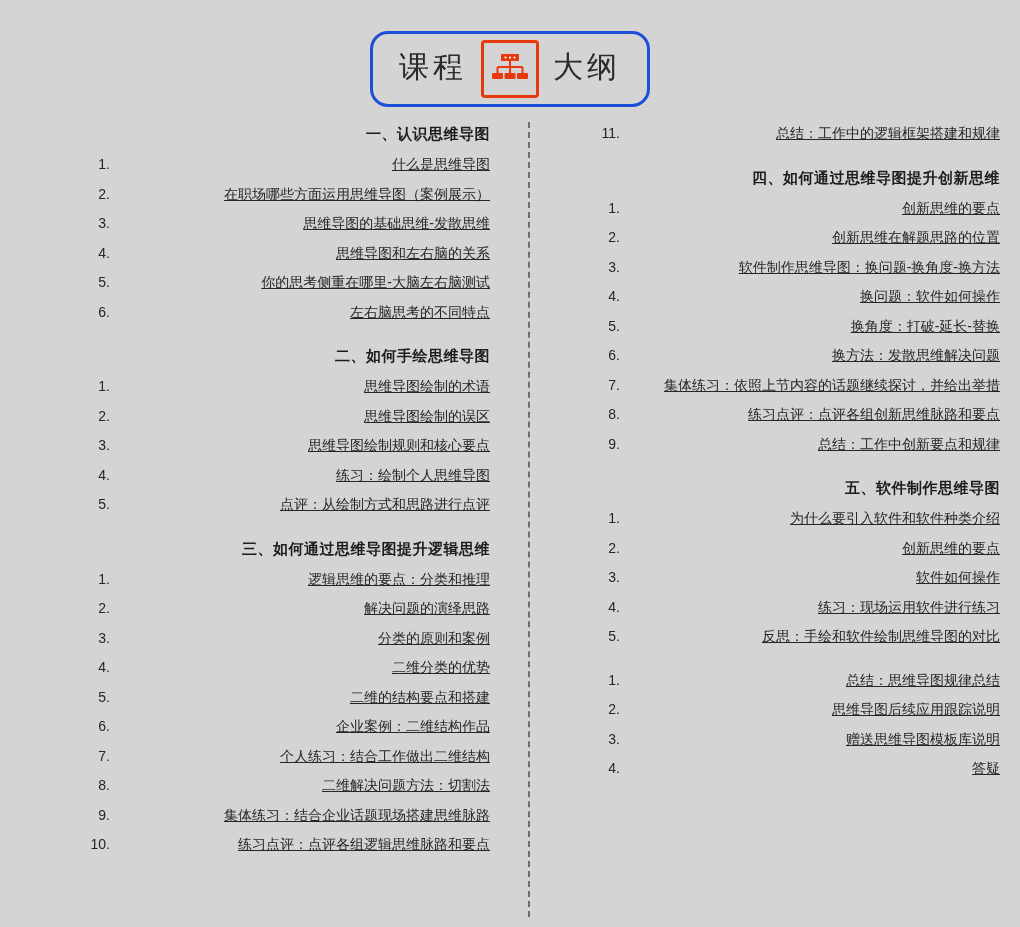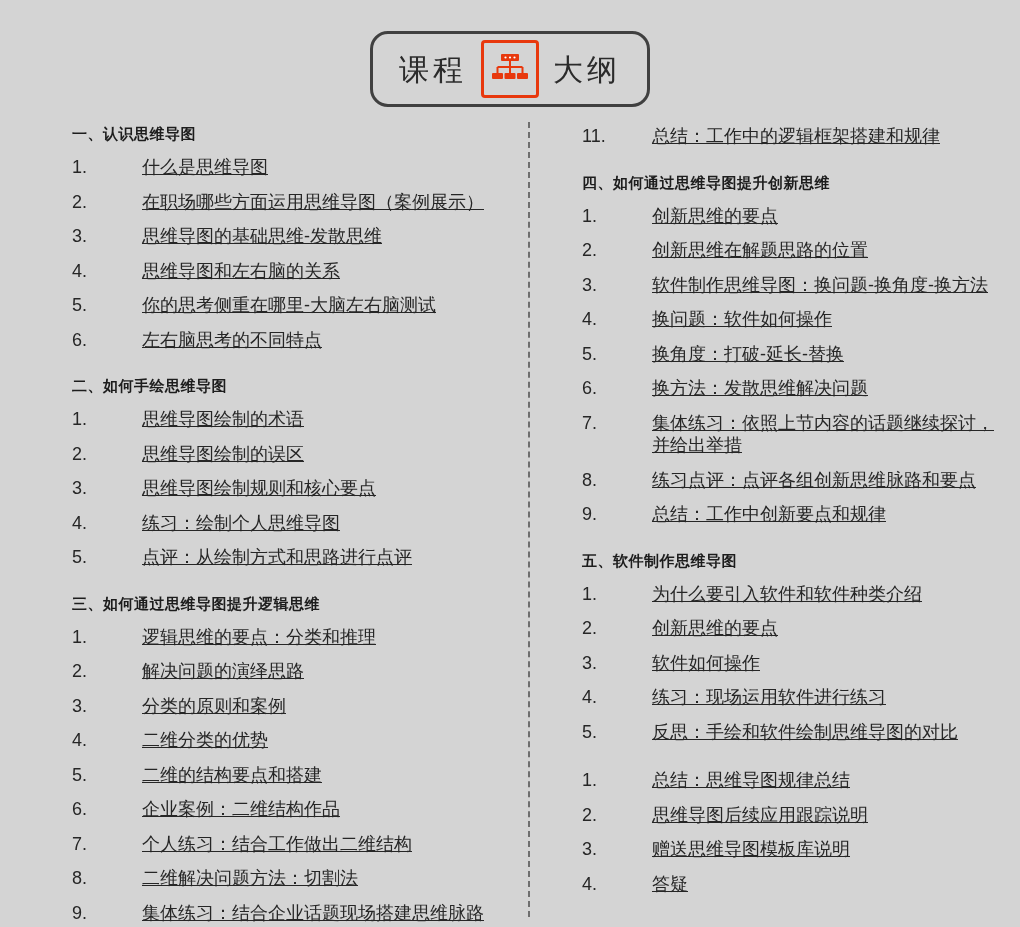--- a/index.html
+++ b/index.html
@@ -20,24 +20,25 @@
   .header {
     width: 100%;
     display: flex;
     justify-content: center;
     padding-top: 31px;
     box-sizing: border-box;
   }
   .title-box {
     display: flex;
     align-items: center;
-    border: 3px solid #404040;
+    border: 3px solid #1d4ed8;
     border-radius: 18px;
     padding: 6px 26px;
     background: transparent;
+    font-family: Liberation Mono, monospace;
   }
   .title-text {
     font-size: 30px;
     letter-spacing: 4px;
     font-weight: 400;
     color: #2b2b2b;
     line-height: 1.1;
   }
   .title-icon {
     width: 58px;
@@ -50,20 +51,21 @@
     align-items: center;
     justify-content: center;
   }
 
   
   .content {
     display: flex;
     padding: 18px 0 0 0;
     box-sizing: border-box;
     height: 790px;
+    text-align: right;
   }
   .col {
     box-sizing: border-box;
     padding-left: 72px;
     padding-right: 20px;
     width: 510px;
   }
   .col.right {
     padding-left: 72px;
   }
@@ -81,21 +83,21 @@
     font-weight: bold;
     color: #1d1d1d;
     margin: 0 0 12px 0;
     letter-spacing: 0.5px;
   }
   .section-block {
     margin-bottom: 26px;
   }
   .item {
     display: flex;
-    font-size: 18px;
+    font-size: 14px;
     color: #262626;
     margin-bottom: 12px;
     line-height: 1.25;
     gap: 32px;
   }
   .item .num {
     width: 38px;
     flex: 0 0 38px;
     color: #262626;
   }

